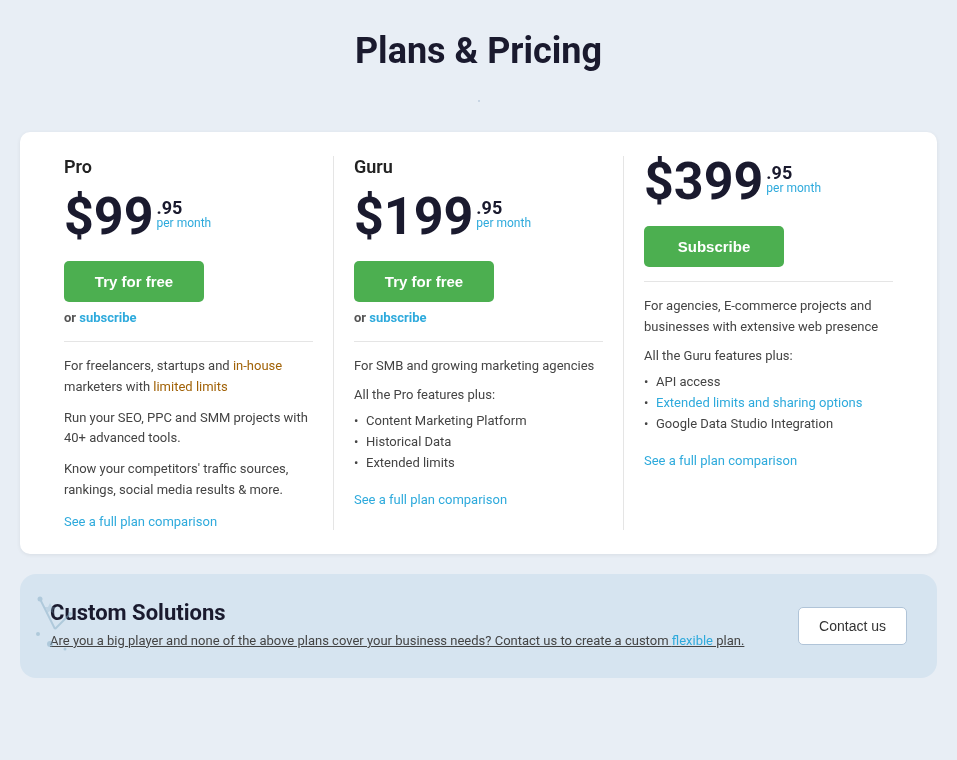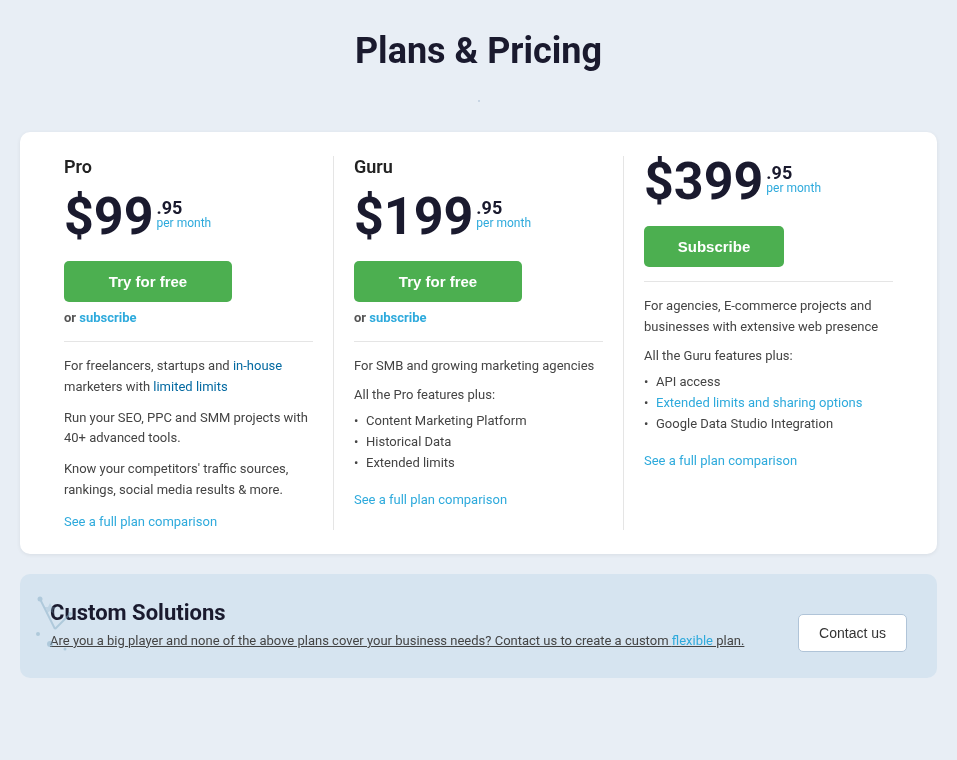--- a/index.html
+++ b/index.html
@@ -105,21 +105,21 @@
       background: #4caf50;
       color: white;
       border: none;
       padding: 12px 28px;
       border-radius: 5px;
       font-size: 15px;
       font-weight: 600;
       cursor: pointer;
       margin-bottom: 8px;
       display: block;
-      width: 168px;
+      width: 140px;
     }
     .btn-subscribe {
       background: #4caf50;
       color: white;
       border: none;
       padding: 12px 22px;
       border-radius: 5px;
       font-size: 15px;
       font-weight: 600;
       cursor: pointer;
@@ -142,21 +142,21 @@
       border-top: 1px solid #e5e5e5;
       margin: 14px 0;
     }
     .plan-description {
       font-size: 13px;
       color: #444;
       line-height: 1.6;
       margin-bottom: 10px;
     }
     .plan-description a {
-      color: #0369a1;
+      color: #a16207;
       text-decoration: none;
     }
     .features-intro {
       font-size: 13px;
       color: #444;
       margin-bottom: 8px;
     }
     .features-list {
       list-style: none;
       padding: 0;
@@ -180,24 +180,24 @@
       text-decoration: none;
     }
     .see-comparison {
       color: #2eaadc;
       font-size: 13px;
       text-decoration: none;
       cursor: pointer;
     }
     .custom-solutions {
       background: #d6e4f0;
-      border-radius: 10px;
+      border-radius: 16px;
       padding: 26px 30px;
       display: flex;
-      align-items: flex-end;
+      align-items: center;
       gap: 16px;
       position: relative;
       overflow: hidden;
     }
     .custom-text {
       flex: 1;
     }
     .custom-title {
       font-size: 22px;
       font-weight: 700;

